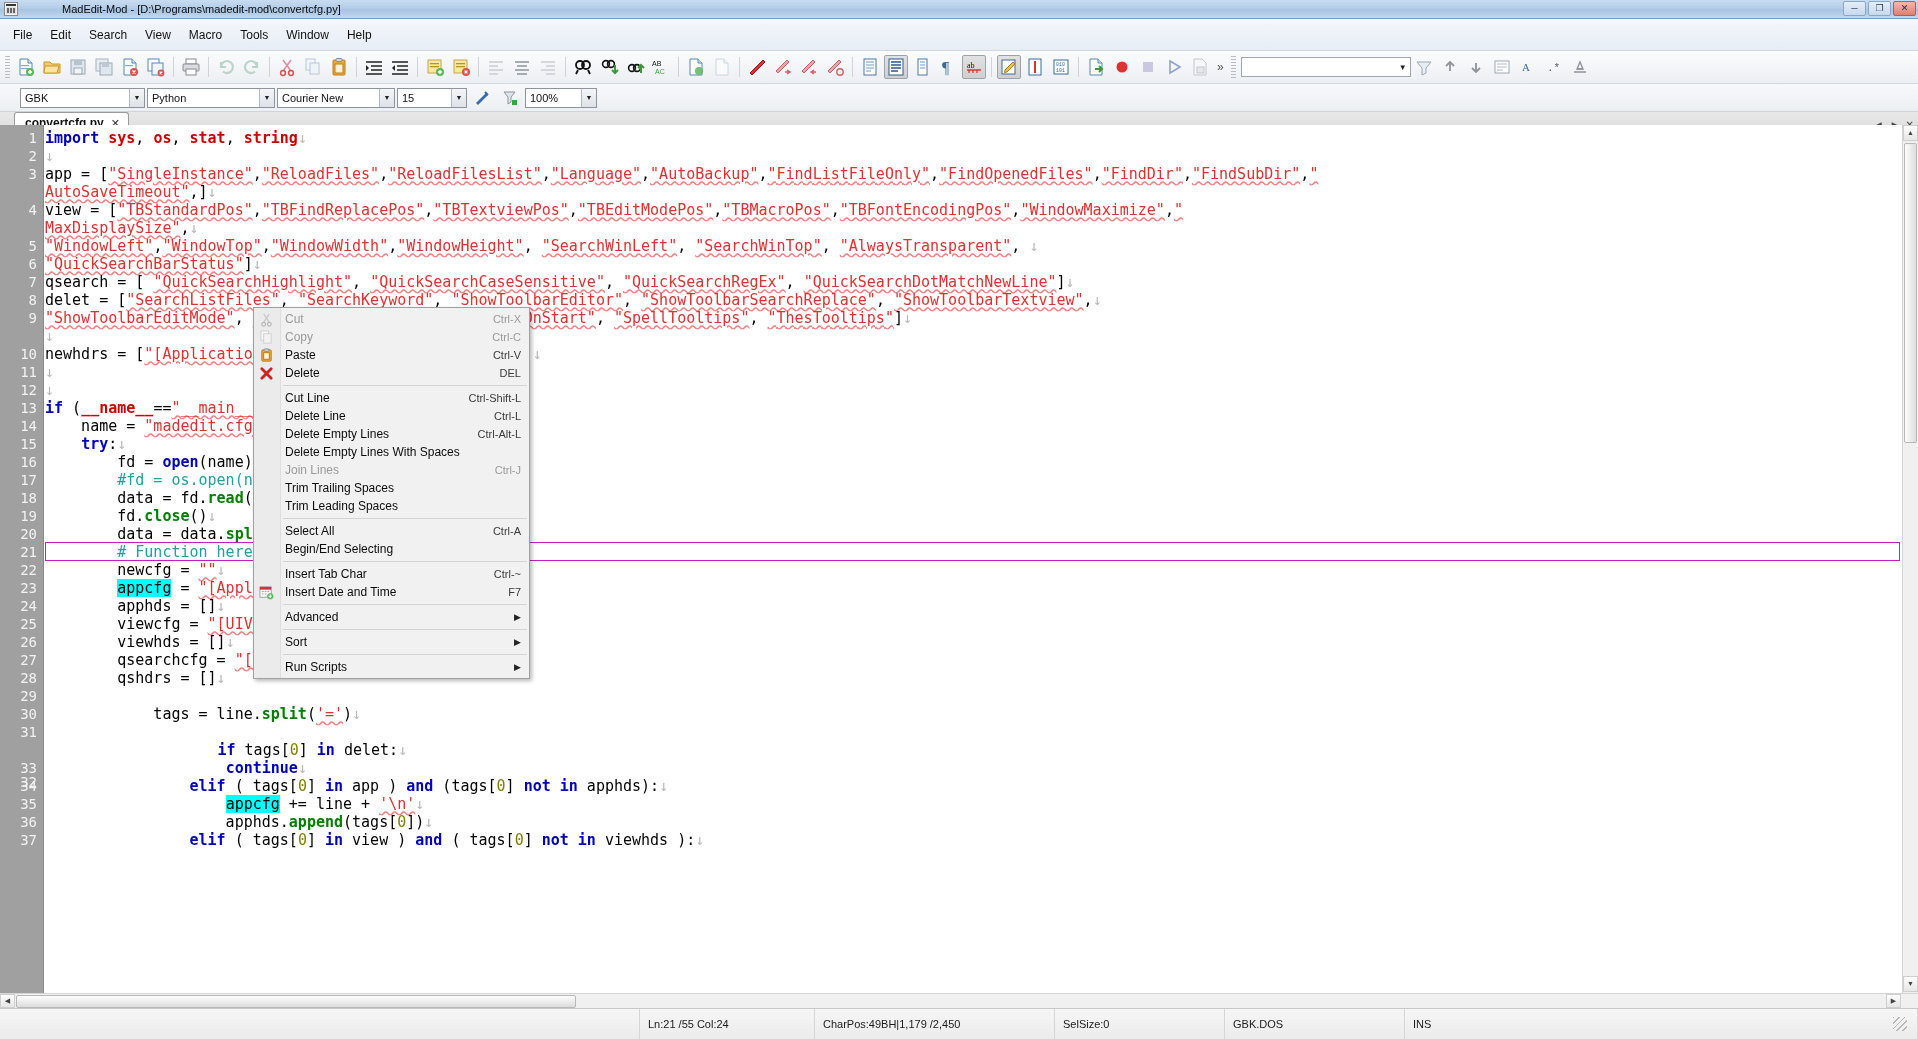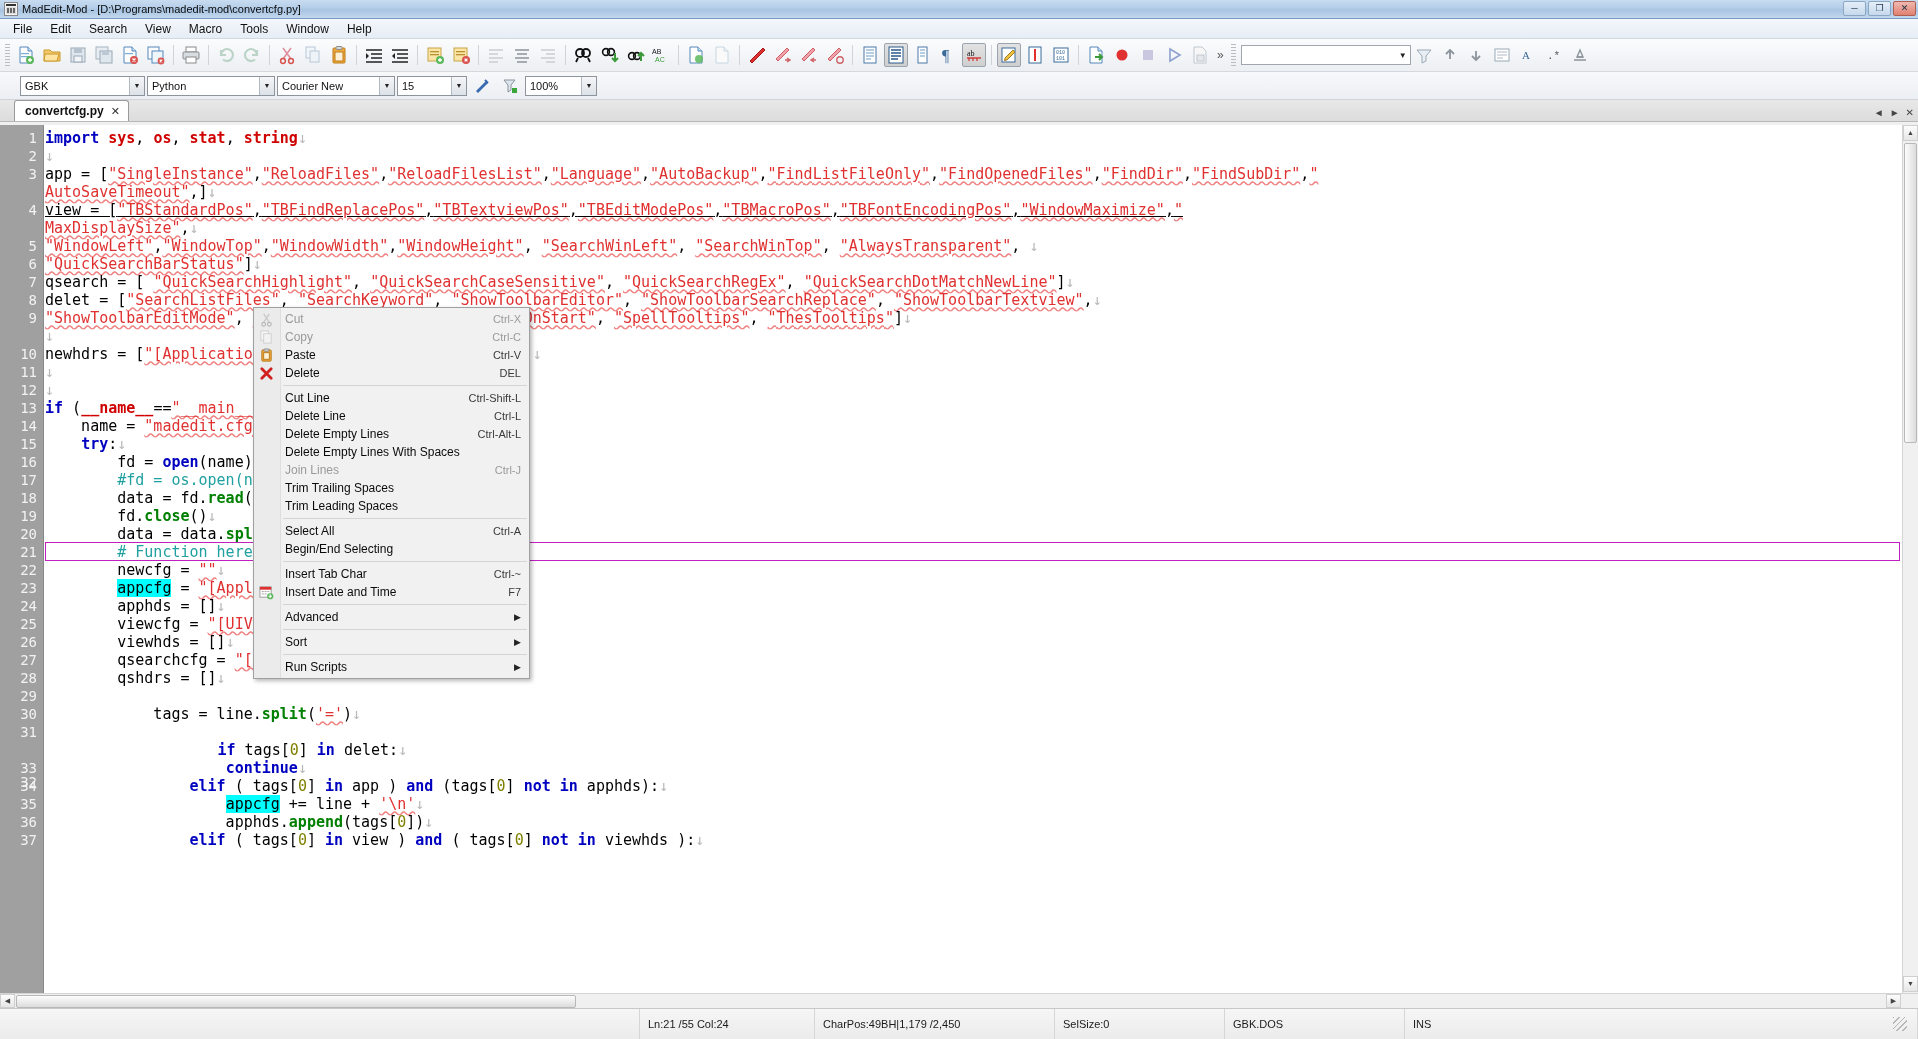--- a/index.html
+++ b/index.html
@@ -11,20 +11,21 @@
     background: #f0f0f0;
   }
   
   #titlebar {
     height: 19px;
     background: linear-gradient(to bottom, #c8dcf0 0%, #b4cde8 45%, #a8c4e2 55%, #c2d8ee 100%);
     border-bottom: 1px solid #7a9cc0;
     display: flex; align-items: center;
     position: relative;
     padding-left: 4px;
+    gap: 40px;
   }
   #titlebar .tb-icon {
     width: 14px; height: 14px; margin-right: 4px;
     background: #e8e8e8;
     border: 1px solid #888;
     display: inline-block;
     font-size: 8px; line-height: 12px; text-align: center;
     color: #333;
     overflow: hidden;
   }
@@ -36,21 +37,21 @@
   .win-btn {
     width: 23px; height: 15px;
     background: linear-gradient(to bottom,#e4eef8,#c6d9ec);
     border: 1px solid #8aa8c4;
     border-radius: 2px;
     font-size: 9px; line-height: 13px; text-align: center; color: #20364e;
   }
   .win-btn.close { background: linear-gradient(to bottom,#f0b8b0,#e08070); border-color:#b06050; }
   
   #menubar {
-    height: 20px;
+    height: 32px;
     background: linear-gradient(to bottom,#f4f7fb,#e6edf5);
     border-bottom: 1px solid #d0d8e2;
     display: flex; align-items: center;
     padding-left: 4px;
   }
   #menubar .mi {
     font-size: 12px; color: #111;
     padding: 2px 9px;
     cursor: default;
   }
@@ -699,21 +700,21 @@
       <div class="lnum" style="top: 652px;">34</div>
       <div class="lnum" style="top: 670px;">35</div>
       <div class="lnum" style="top: 688px;">36</div>
       <div class="lnum" style="top: 706px;">37</div>
     </div>
   <div id="codearea">
       <div class="cline" style="top: 4px;"><span class="k">import</span> <span class="kr">sys</span>, <span class="kr">os</span>, <span class="kr">stat</span>, <span class="kr">string</span><span class="mark">↓</span></div>
       <div class="cline" style="top: 22px;"><span class="mark">↓</span></div>
       <div class="cline" style="top: 40px;">app = [<span class="s">"SingleInstance"</span>,<span class="s">"ReloadFiles"</span>,<span class="s">"ReloadFilesList"</span>,<span class="s">"Language"</span>,<span class="s">"AutoBackup"</span>,<span class="s">"FindListFileOnly"</span>,<span class="s">"FindOpenedFiles"</span>,<span class="s">"FindDir"</span>,<span class="s">"FindSubDir"</span>,<span class="s">"</span></div>
       <div class="cline" style="top: 58px;"><span class="s">AutoSaveTimeout"</span>,]<span class="mark">↓</span></div>
-      <div class="cline" style="top: 76px; text-decoration: underline;">view = [<span class="s">"TBStandardPos"</span>,<span class="s">"TBFindReplacePos"</span>,<span class="s">"TBTextviewPos"</span>,<span class="s">"TBEditModePos"</span>,<span class="s">"TBMacroPos"</span>,<span class="s">"TBFontEncodingPos"</span>,<span class="s">"WindowMaximize"</span>,<span class="s">"</span></div>
+      <div class="cline" style="top: 76px;">view = [<span class="s">"TBStandardPos"</span>,<span class="s">"TBFindReplacePos"</span>,<span class="s">"TBTextviewPos"</span>,<span class="s">"TBEditModePos"</span>,<span class="s">"TBMacroPos"</span>,<span class="s">"TBFontEncodingPos"</span>,<span class="s">"WindowMaximize"</span>,<span class="s">"</span></div>
       <div class="cline" style="top: 94px;"><span class="s">MaxDisplaySize"</span>,<span class="mark">↓</span></div>
       <div class="cline" style="top: 112px;"><span class="s">"WindowLeft"</span>,<span class="s">"WindowTop"</span>,<span class="s">"WindowWidth"</span>,<span class="s">"WindowHeight"</span>, <span class="s">"SearchWinLeft"</span>, <span class="s">"SearchWinTop"</span>, <span class="s">"AlwaysTransparent"</span>, <span class="mark">↓</span></div>
       <div class="cline" style="top: 130px;"><span class="s">"QuickSearchBarStatus"</span>]<span class="mark">↓</span></div>
       <div class="cline" style="top: 148px;">qsearch = [ <span class="s">"QuickSearchHighlight"</span>, <span class="s">"QuickSearchCaseSensitive"</span>, <span class="s">"QuickSearchRegEx"</span>, <span class="s">"QuickSearchDotMatchNewLine"</span>]<span class="mark">↓</span></div>
       <div class="cline" style="top: 166px;">delet = [<span class="s">"SearchListFiles"</span>, <span class="s">"SearchKeyword"</span>, <span class="s">"ShowToolbarEditor"</span>, <span class="s">"ShowToolbarSearchReplace"</span>, <span class="s">"ShowToolbarTextview"</span>,<span class="mark">↓</span></div>
       <div class="cline" style="top: 184px;"><span class="s">"ShowToolbarEditMode"</span>, <span class="s">"ShowToolbarMacro"</span>, <span class="s">"SearchBarOnStart"</span>, <span class="s">"SpellTooltips"</span>, <span class="s">"ThesTooltips"</span>]<span class="mark">↓</span></div>
       <div class="cline" style="top: 202px;"><span class="mark">↓</span></div>
       <div class="cline" style="top: 220px;">newhdrs = [<span class="s">"[Application]"</span>,<span class="s">"[UIView]"</span>,<span class="s">"[QuickSearch]"</span>]<span class="mark">↓</span></div>
       <div class="cline" style="top: 238px;"><span class="mark">↓</span></div>
       <div class="cline" style="top: 256px;"><span class="mark">↓</span></div>

